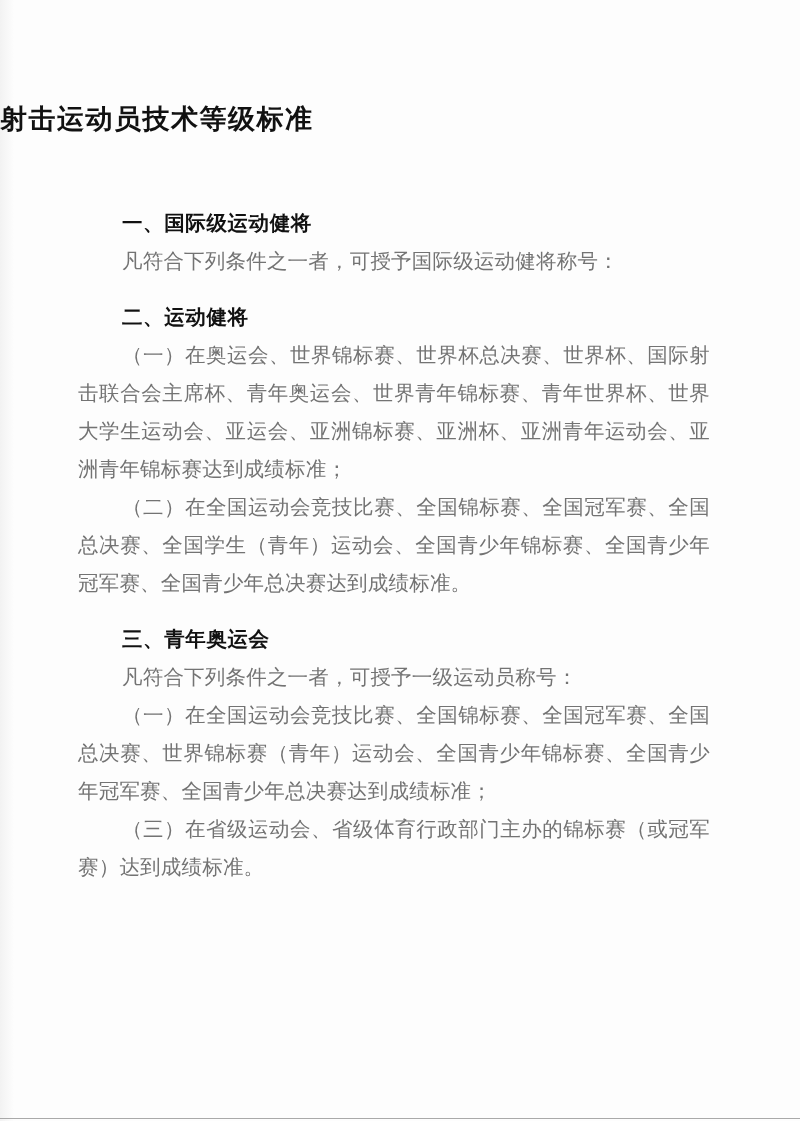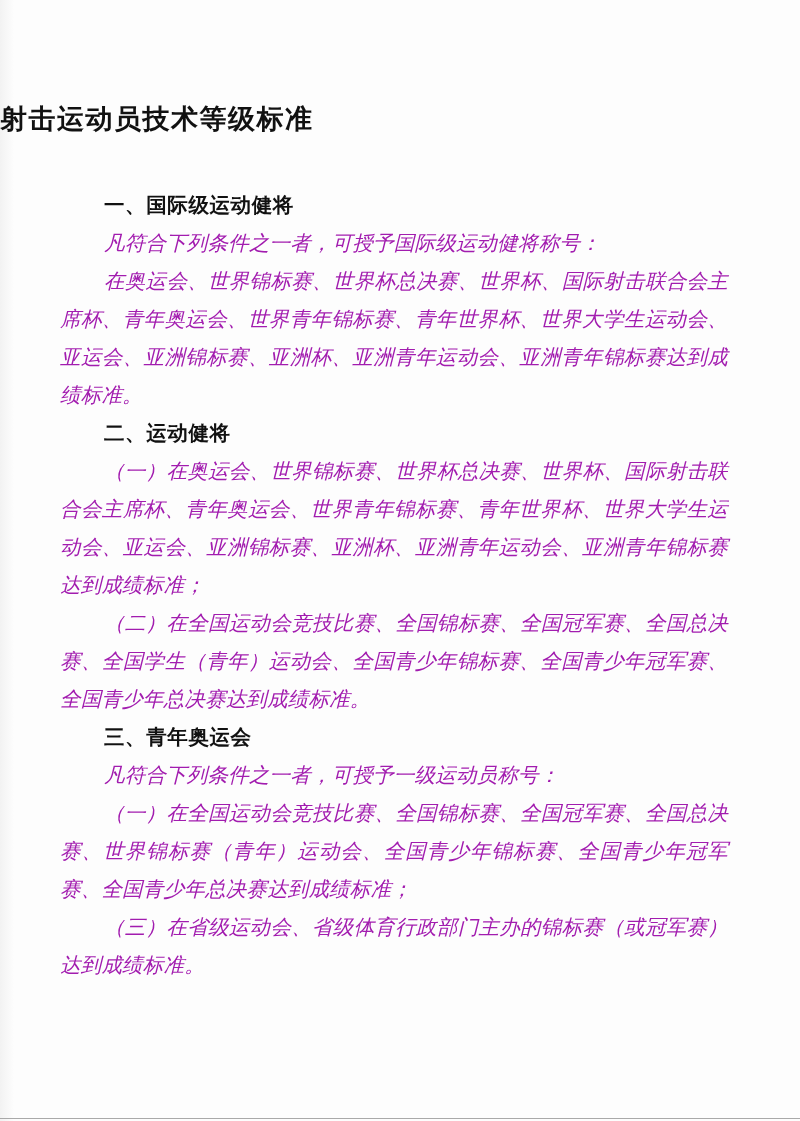--- a/index.html
+++ b/index.html
@@ -43,48 +43,47 @@
 
   
   .body-block {
     position: absolute;
     top: 186px;
     left: 60px;
     width: 668px;
   }
 
   .section {
-    margin: 0;
+    margin: 18px;
     padding: 0;
   }
 
   .sec-heading {
     font-family: "DejaVu Sans", "Liberation Sans", sans-serif;
     font-weight: bold;
     font-size: 20.5px;
     line-height: 38px;
     letter-spacing: 0.6px;
     color: #111111;
     text-indent: 44px;
     margin: 0;
     white-space: nowrap;
   }
 
   .para {
     font-family: "DejaVu Serif", "Liberation Serif", serif;
     font-size: 20.5px;
     line-height: 38px;
     letter-spacing: 0.2px;
-    color: #a21caf;
+    color: #737373;
     margin: 0;
     text-indent: 44px;
     text-align: justify;
     text-justify: inter-character;
     word-break: break-all;
-    font-style: italic;
   }
 
   
   .bottom-rule {
     position: absolute;
     left: 0;
     bottom: 2px;
     width: 800px;
     height: 1px;
     background: #9a9a9a;
@@ -108,21 +107,20 @@
 <div class="page">
 
   <div class="edge-shade"></div>
 
   <h1 class="doc-title">射击运动员技术等级标准</h1>
 
   <div class="body-block">
       <div class="section">
         <div class="sec-heading">一、国际级运动健将</div>
         <p class="para">凡符合下列条件之一者，可授予国际级运动健将称号：</p>
-        <p class="para">在奥运会、世界锦标赛、世界杯总决赛、世界杯、国际射击联合会主席杯、青年奥运会、世界青年锦标赛、青年世界杯、世界大学生运动会、亚运会、亚洲锦标赛、亚洲杯、亚洲青年运动会、亚洲青年锦标赛达到成绩标准。</p>
       </div>
       <div class="section">
         <div class="sec-heading">二、运动健将</div>
         <p class="para">（一）在奥运会、世界锦标赛、世界杯总决赛、世界杯、国际射击联合会主席杯、青年奥运会、世界青年锦标赛、青年世界杯、世界大学生运动会、亚运会、亚洲锦标赛、亚洲杯、亚洲青年运动会、亚洲青年锦标赛达到成绩标准；</p>
         <p class="para">（二）在全国运动会竞技比赛、全国锦标赛、全国冠军赛、全国总决赛、全国学生（青年）运动会、全国青少年锦标赛、全国青少年冠军赛、全国青少年总决赛达到成绩标准。</p>
       </div>
       <div class="section">
         <div class="sec-heading">三、青年奥运会</div>
         <p class="para">凡符合下列条件之一者，可授予一级运动员称号：</p>
         <p class="para">（一）在全国运动会竞技比赛、全国锦标赛、全国冠军赛、全国总决赛、世界锦标赛（青年）运动会、全国青少年锦标赛、全国青少年冠军赛、全国青少年总决赛达到成绩标准；</p>

